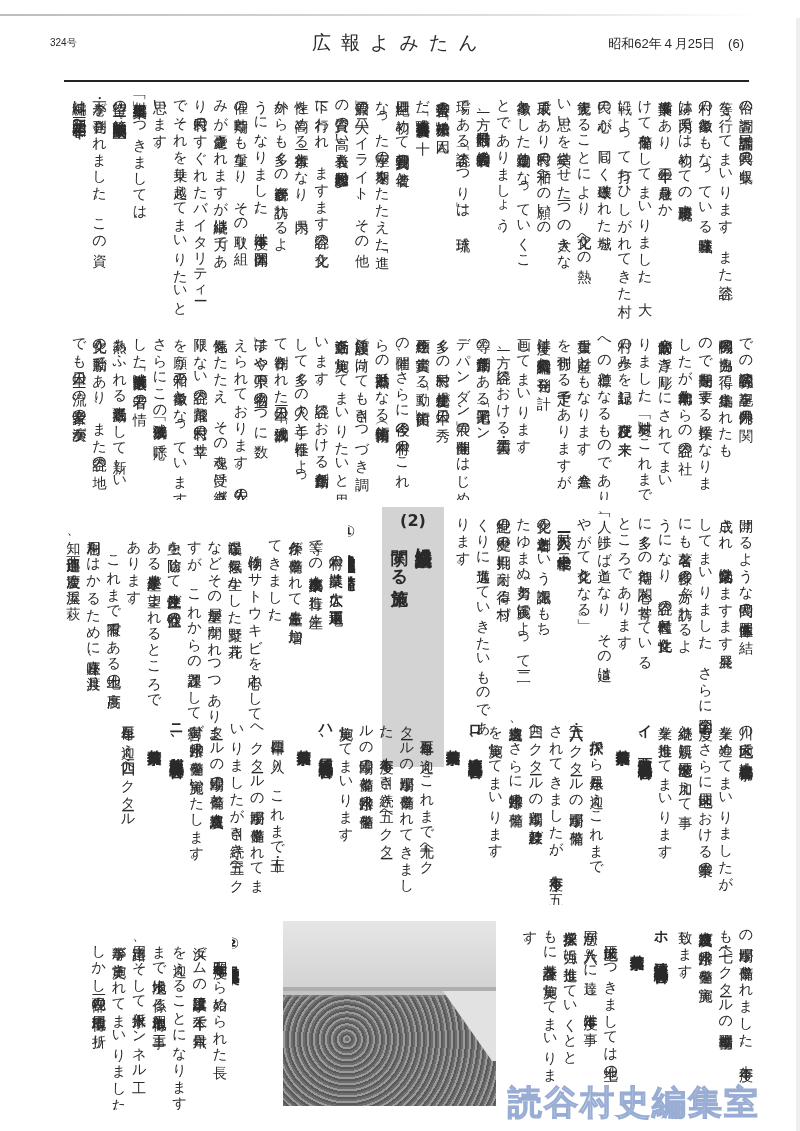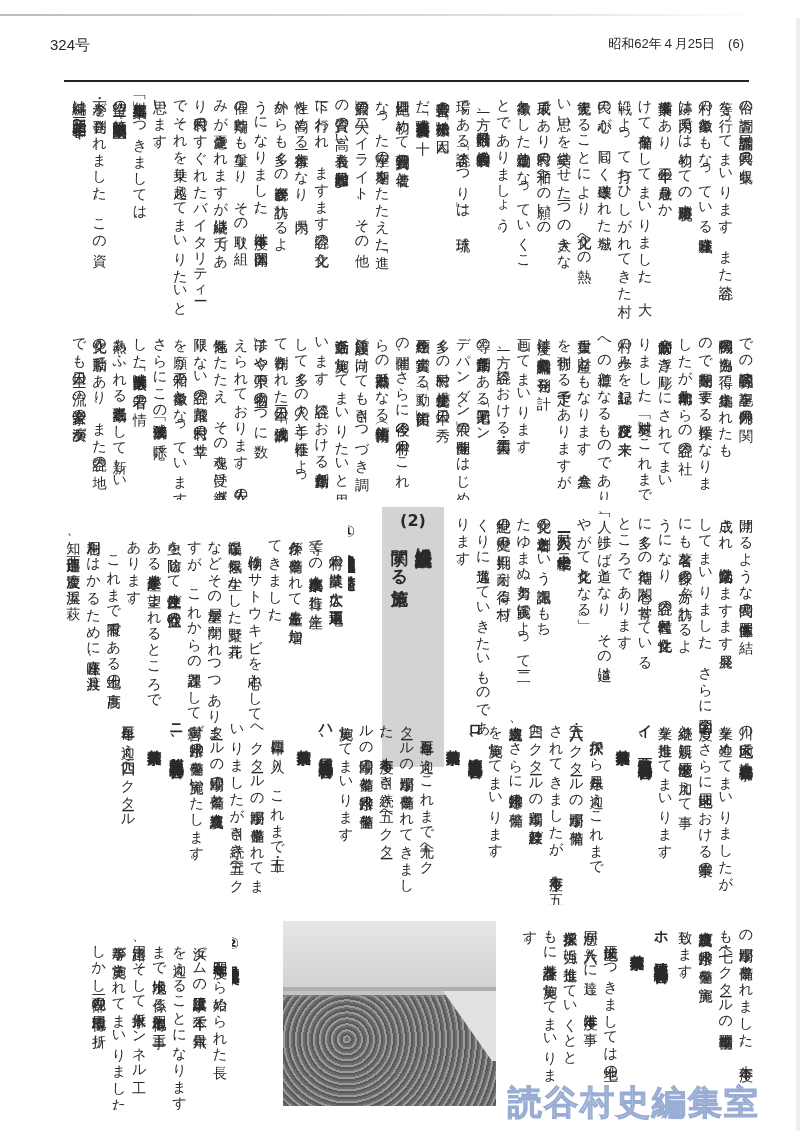--- a/index.html
+++ b/index.html
@@ -1,20 +1,20 @@
 <!DOCTYPE html>
 <html><head>
 <meta charset="utf-8">
 <style>
   html,body{margin:0;padding:0;background:#fff;}
   body{width:800px;height:1131px;position:relative;overflow:hidden;font-family:"DejaVu Serif","Liberation Serif",serif;color:#2a2a2a;}
   .topline{position:absolute;left:0;top:14px;width:760px;height:2px;background:linear-gradient(90deg,#bdbdbd,#e0e0e0 70%,#fff);}
   .rightedge{position:absolute;right:0;top:18px;width:4px;height:1113px;background:#eee;}
   .header{position:absolute;left:40px;top:30px;width:720px;height:26px;}
-  .hdr-issue{position:absolute;left:10px;top:6px;font-family:"Liberation Sans","DejaVu Sans",sans-serif;font-size:15px;}
+  .hdr-issue{position:absolute;left:10px;top:6px;font-family:"Liberation Sans","DejaVu Sans",sans-serif;font-size:10px;}
   .hdr-title{position:absolute;left:272px;top:0px;font-size:19px;letter-spacing:10px;}
   .hdr-date{position:absolute;right:16px;top:5px;font-family:"Liberation Sans","DejaVu Sans",sans-serif;font-size:13px;}
   .hdr-rule{position:absolute;left:64px;top:80px;width:685px;height:2px;background:#222;}
   .band{position:absolute;writing-mode:vertical-rl;font-size:14.2px;line-height:20.2px;letter-spacing:0.6px;white-space:pre;overflow:hidden;}
   .band p{margin:0;}
   .bold{font-family:"DejaVu Sans","Liberation Sans",sans-serif;font-weight:bold;}
   .sect2{position:absolute;left:382px;top:507px;width:62px;height:260px;background:#d3d3d3;}
   .sect2-num{position:absolute;left:0;top:4px;width:62px;text-align:center;font-family:"DejaVu Sans",sans-serif;font-weight:bold;font-size:16px;}
   .sect2-text{position:absolute;right:8px;top:30px;writing-mode:vertical-rl;font-family:"DejaVu Sans",sans-serif;font-weight:bold;font-size:17px;line-height:24px;white-space:pre;}
   .circ{font-family:"DejaVu Sans",sans-serif;font-weight:bold;font-size:16px;}
@@ -26,20 +26,21 @@
   .watermark{position:absolute;left:508px;top:1080px;font-family:"DejaVu Sans",sans-serif;font-weight:bold;font-size:34px;color:#c9d6ee;letter-spacing:2px;-webkit-text-stroke:1px #8ea4cf;opacity:0.9;}
 </style>
 </head>
 <body>
 
 <div class="topline"></div>
 <div class="rightedge"></div>
 
 <div class="header">
   <span class="hdr-issue">324号</span>
+  <span class="hdr-title">広報よみたん</span>
   <span class="hdr-date">昭和62年４月25日　(6)</span>
 </div>
 <div class="hdr-rule"></div>
 
 <div class="band" id="band1" style="left:64px;top:90px;width:692px;height:232px;"><p>俗の調査、民話調査、民具の収集</p><p>等を行ってまいります。また読谷</p><p>村の象徴ともなっている座喜味城</p><p>跡は県内では初めての史跡環境整</p><p>備事業であり、十三年の歳月をか</p><p>けて整備をしてまいりました。大</p><p>戦によって打ちひしがれてきた村</p><p>民の心が、同じく破壊された城を</p><p>復元することにより、文化への熱</p><p>い思いを結実させた一つの大きな</p><p>成果であり村民の平和への願いの</p><p>象徴とした建造物となっていくこ</p><p>とでありましょう。</p><p>　一方、村民活動の総合的発表の</p><p>場である「読谷まつり」は、琉球</p><p>古典音楽の始祖「赤犬子」に因ん</p><p>だ「琉球古典音楽大演奏会」と十</p><p>四世紀に初めて朝貢貿易の使者と</p><p>なった宇座の泰期をたたえた「進</p><p>貢船」の二大ハイライト、その他</p><p>の資質の高い発表も村民総参加の</p><p>下に行われ、ますます読谷の文化</p><p>性を高める一大行事となり、県内</p><p>外からも多くの参観者が訪れるよ</p><p>うになりました。本年度は国体開</p><p>催の時期とも重なり、その取り組</p><p>みが憂慮されますが継続は力であ</p><p>り村民のすぐれたバイタリティー</p><p>でそれを乗り越えてまいりたいと</p><p>思います。</p><p>「村史」編集事業につきましては、</p><p>待望の第一版『戦前新聞集成』上</p><p>・下巻が発刊されました。この資</p><p>料編は明治三一年〜昭和二十年ま</p></div>
 
 <div class="band" id="band2" style="left:64px;top:328px;width:692px;height:172px;"><p>での読谷関係の記事を県内外の関</p><p>係機関の協力を得て編集されたも</p><p>ので長期間を要する作業になりま</p><p>したが約九十年前からの読谷の社</p><p>会的背景が浮き彫りにされてまい</p><p>りました。「村史」はこれまでの本</p><p>村の歩みを記録し、現在及び未来</p><p>への道標となるものであり村民の</p><p>貴重な財産ともなります。全八巻</p><p>を刊行する予定でありますが、本</p><p>年度は『文献資料編』の発刊を計</p><p>画してまいります。</p><p>　一方、読谷における美術・工芸</p><p>等の創作活動である「第七回アン</p><p>デパンダン展」の開催をはじめ、</p><p>多くの村民や児童生徒が日本の秀</p><p>作絵画を鑑賞する「動く美術館」</p><p>の開催、さらに今後の本村のこれ</p><p>らの活動拠点となる美術館（博物</p><p>館）建設に向けても引きつづき調</p><p>査活動を実施してまいりたいと思</p><p>います。読谷における創作活動と</p><p>して多くの人々の手と奉仕によっ</p><p>て制作された日本一の「残波大獅</p><p>子」は今や県下の名物の一つに数</p><p>えられております。先人の進取の</p><p>気性をたたえ、その魂を受け継ぎ、</p><p>限りない読谷の飛躍と村民の幸せ</p><p>を願う平和の象徴となっています。</p><p>さらにこの「残波大獅子」と呼応</p><p>した「残波大獅子太鼓」も若者の情</p><p>熱あふれる表現活動として新しい</p><p>文化の胎動であり、また読谷の地</p><p>でも日本の一流の音楽家の演奏が</p></div>
 
 <div class="band" id="band3r" style="left:450px;top:508px;width:306px;height:260px;"><p>開けるような民間の主催団体も結</p><p>成され、文化活動はますます発展</p><p>してまいりました。さらに全国的</p><p>にも著名な多様の方々が訪れるよ</p><p>うになり、読谷の村民性と文化性</p><p>に多くの期待と関心を寄せている</p><p>ところであります。</p><p>「人、歩けば道となり、その道は</p><p>やがて文化となる」。</p><p>　村民一人一人が二十世紀後半の</p><p>文化の創造者という認識をもち、</p><p>たゆまぬ努力と実践によって二一</p><p>世紀の歴史の批判に耐え得る村づ</p><p>くりに邁進していきたいものであ</p><p>ります。</p></div>
 

